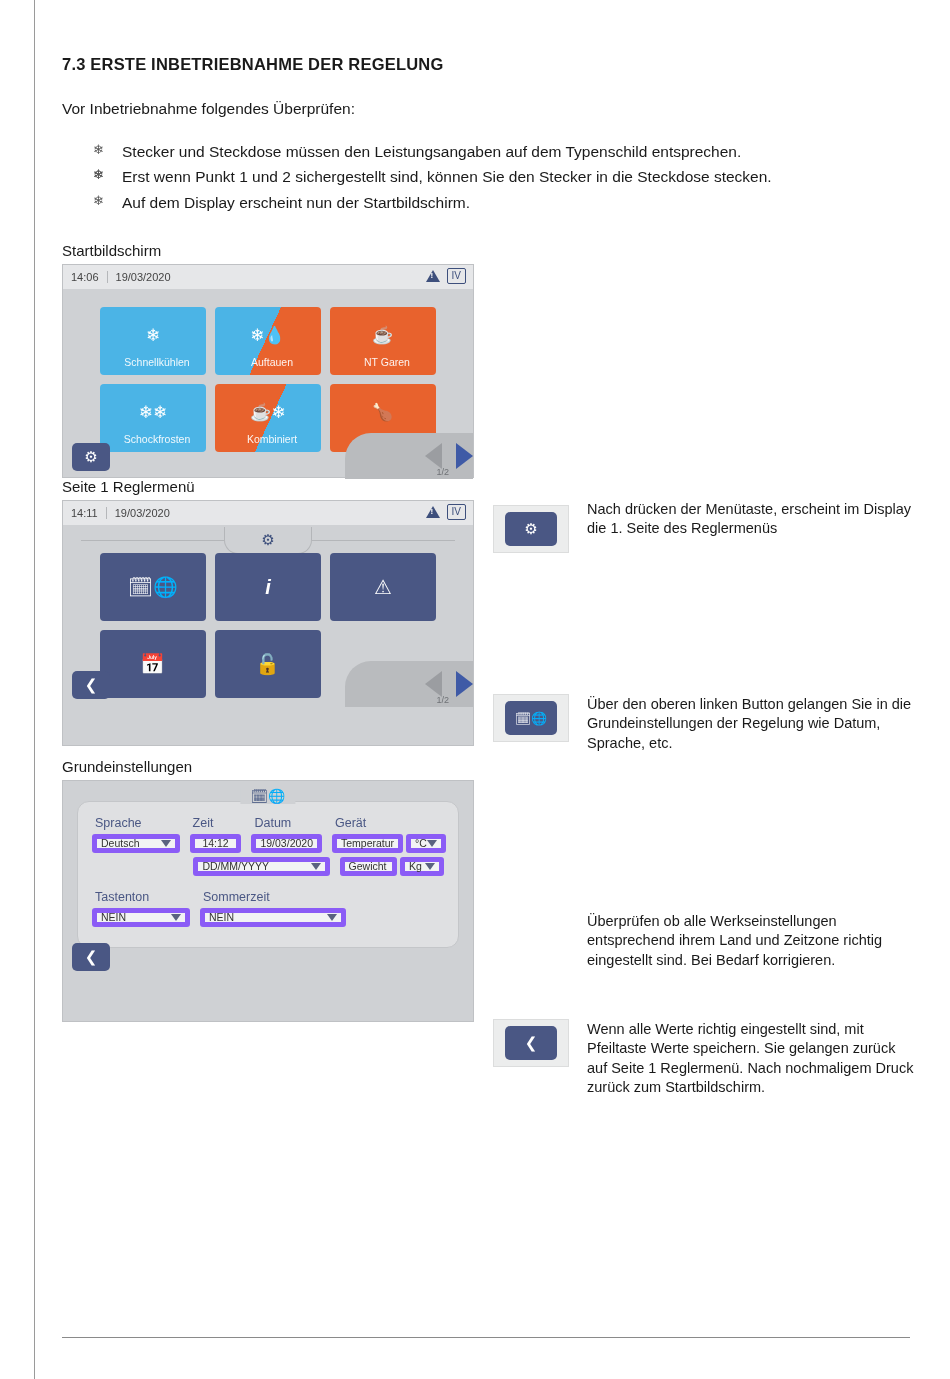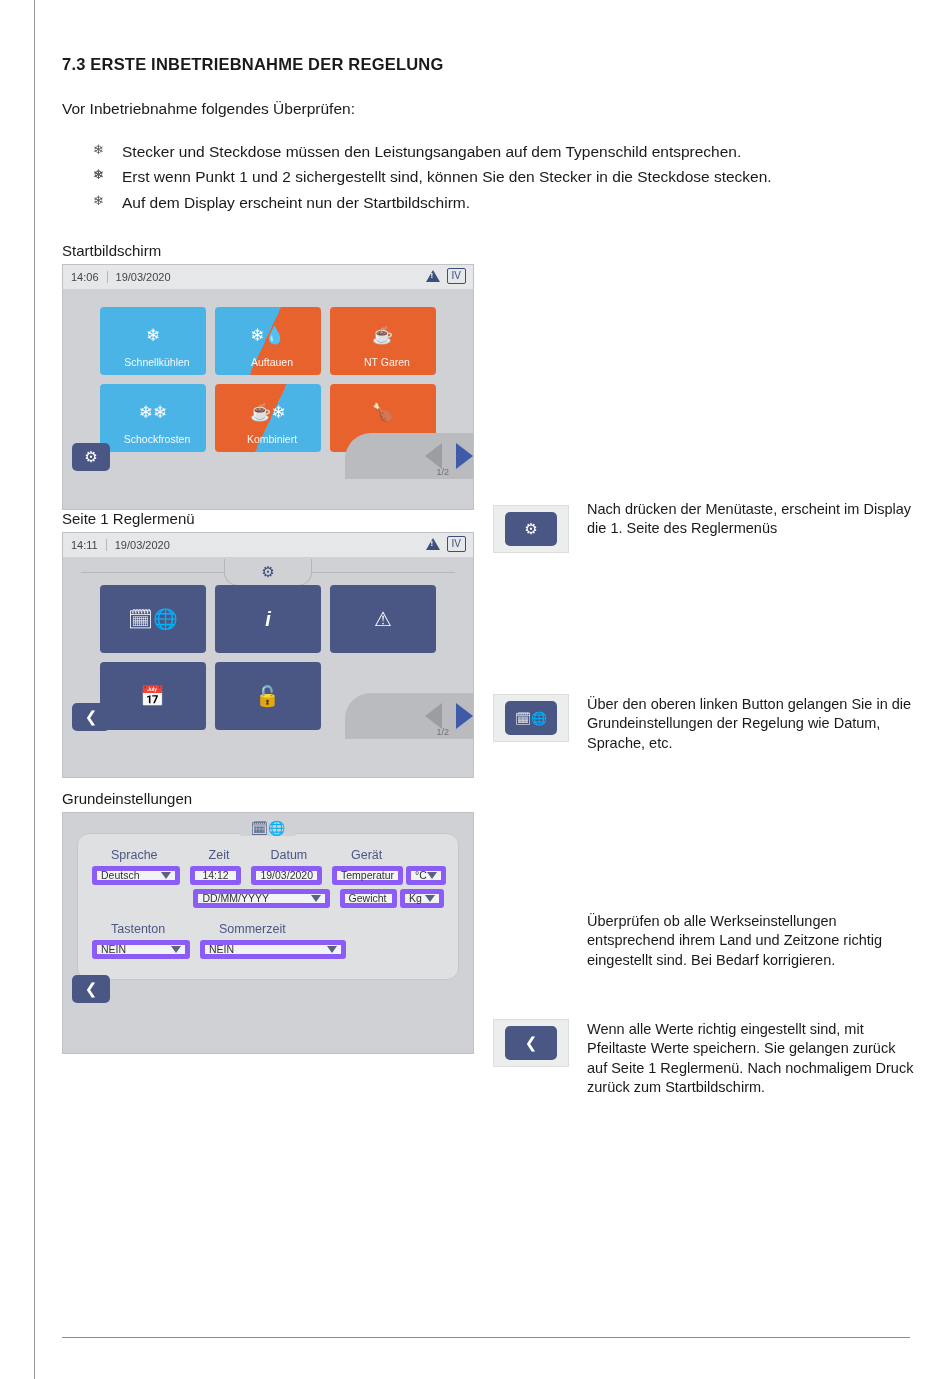--- a/index.html
+++ b/index.html
@@ -281,21 +281,20 @@
     margin-bottom: 4px;
   }
   .set-col {
     margin-right: 10px;
   }
   .set-label {
     font-size: 12.5px;
     color: #4a5784;
     margin-bottom: 4px;
     padding-left: 3px;
-    margin-left: 16px;
   }
   .field {
     background: #f2f3f4;
     border: 5px solid #8b5cf6;
     border-radius: 3px;
     height: 19px;
     display: flex;
     align-items: center;
     font-size: 10.5px;
     color: #333;
@@ -376,21 +375,21 @@
 
     <ul class="checks">
       <li><span class="bullet">❄</span><span>Stecker und Steckdose müssen den Leistungsangaben auf dem Typenschild entsprechen.</span></li>
       <li><span class="bullet">❄</span></li>
       <li><span class="bullet">❄</span><span>Erst wenn Punkt 1 und 2 sichergestellt sind, können Sie den Stecker in die Steckdose stecken.</span></li>
       <li><span class="bullet">❄</span><span>Auf dem Display erscheint nun der Startbildschirm.</span></li>
     </ul>
 
     <div class="caption">Startbildschirm</div>
 
-    <div class="screen" style="height:246px;">
+    <div class="screen" style="height:214px;">
       <div class="statusbar">
         <span class="time">14:06</span>
         <span class="date">19/03/2020</span>
         <span class="right">
           <span class="warn-tri"></span>
           <span class="lvl-box">IV</span>
         </span>
       </div>
       <div class="screen-body">
         <div class="tiles">

